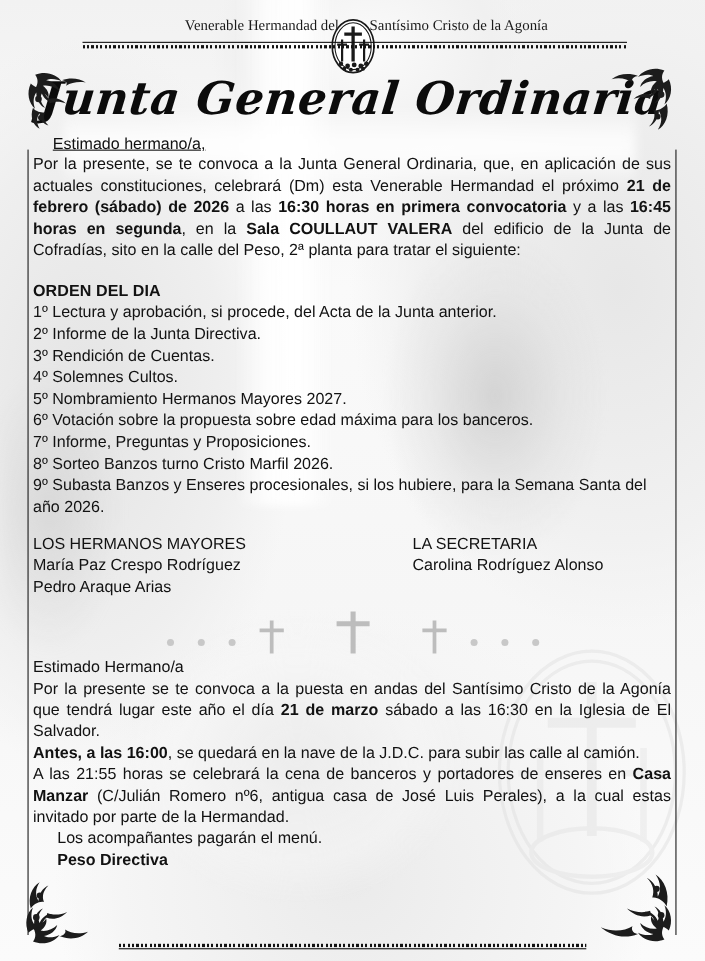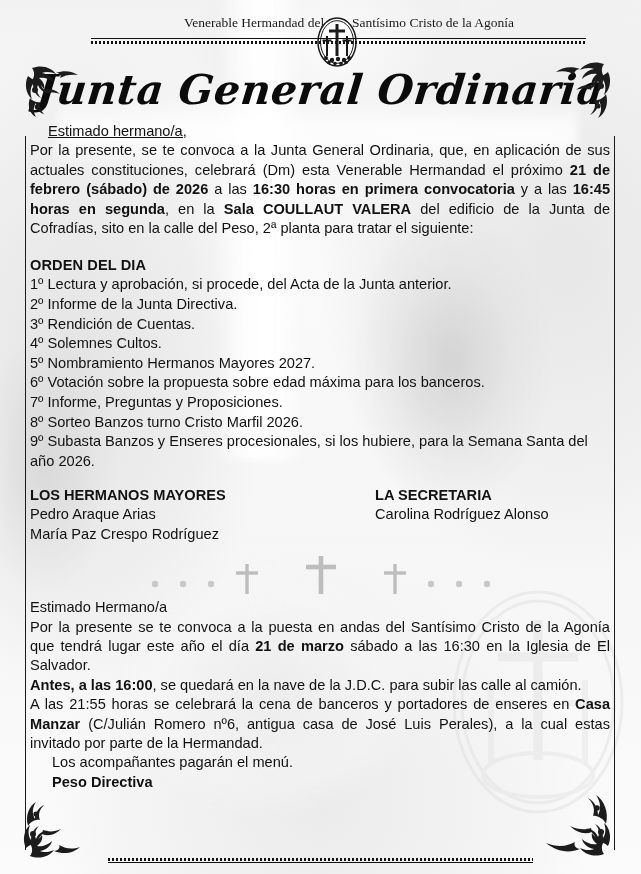--- a/index.html
+++ b/index.html
@@ -38,21 +38,21 @@
     background:radial-gradient(ellipse 200px 170px at 50% 50%, rgba(236,236,236,.9) 0%, rgba(246,246,246,.5) 55%, transparent 78%);
     filter:blur(3px);}
   .bgdark{position:absolute;left:0;top:300px;width:150px;height:330px;
     background:radial-gradient(ellipse 90px 180px at 30% 50%, rgba(200,200,200,.5) 0%, transparent 72%);
     filter:blur(6px);}
 
   
   #watermark{position:absolute;right:8px;top:585px;width:190px;height:235px;z-index:1;opacity:.45;}
 
   
-  #header{position:absolute;left:16px;top:6px;width:610px;height:52px;z-index:3;}
+  #header{position:absolute;left:0;top:6px;width:610px;height:52px;z-index:3;}
   .hdr-left{position:absolute;left:168px;top:9px;font-family:"Liberation Serif",serif;font-size:13.5px;color:#1a1a1a;white-space:nowrap;}
   .hdr-right{position:absolute;left:336px;top:9px;font-family:"Liberation Serif",serif;font-size:13.5px;color:#1a1a1a;white-space:nowrap;}
   .hdr-rule{position:absolute;left:75px;top:32px;width:495px;height:0;border-top:1.4px solid #111;}
   .hdr-rule-dots{position:absolute;left:75px;top:35px;width:495px;height:3px;
     background-image:repeating-linear-gradient(90deg,#111 0 2px, transparent 2px 4px);}
   #hdr-emblem{position:absolute;left:300px;top:10px;width:42px;height:52px;}
 
   
   #title-band{position:absolute;left:0;top:62px;width:641px;height:58px;z-index:3;}
   #title-text{
@@ -82,21 +82,21 @@
   .para{text-align:justify;text-justify:inter-word;}
   .gap{height:17px;}
   h2.section{font-size:14.6px;font-weight:700;margin:0;line-height:20px;letter-spacing:.1px;}
   ol.agenda{list-style:none;margin:0;padding:0;}
   ol.agenda li{line-height:19.6px;}
 
   
   #signatures{display:flex;margin-top:14px;}
   .sig-col-left{width:345px;}
   .sig-col-right{width:235px;}
-  .sig-title{font-weight:700;line-height:20px;}
+  .sig-title{font-weight:400;line-height:20px;}
   .sig-name{line-height:19.4px;}
 
   
   #divider{position:relative;height:44px;margin-top:10px;}
   #divider svg{position:absolute;left:115px;top:0;}
 
   
   #bottom-rule{position:absolute;left:108px;top:862px;width:425px;height:0;border-top:1.5px solid #111;z-index:3;}
   #bottom-rule-dots{position:absolute;left:108px;top:858px;width:425px;height:3px;z-index:3;
     background-image:repeating-linear-gradient(90deg,#111 0 2px, transparent 2px 4px);}
@@ -235,22 +235,22 @@
     <li>5º Nombramiento Hermanos Mayores 2027.</li>
     <li>6º Votación sobre la propuesta sobre edad máxima para los banceros.</li>
     <li>7º Informe, Preguntas y Proposiciones.</li>
     <li>8º Sorteo Banzos turno Cristo Marfil 2026.</li>
     <li>9º Subasta Banzos y Enseres procesionales, si los hubiere, para la Semana Santa del año 2026.</li>
   </ol>
 
   <div id="signatures">
     <div class="sig-col-left">
       <div class="sig-title">LOS HERMANOS MAYORES</div>
+      <div class="sig-name">María Paz Crespo Rodríguez</div>
       <div class="sig-name">Pedro Araque Arias</div>
-      <div class="sig-name">María Paz Crespo Rodríguez</div>
     </div>
     <div class="sig-col-right">
       <div class="sig-title">LA SECRETARIA</div>
       <div class="sig-name">Carolina Rodríguez Alonso</div>
     </div>
   </div>
 
   <div id="divider">
     <svg width="352" height="44" viewBox="0 0 352 44">
       <g fill="#c8c8c8">

